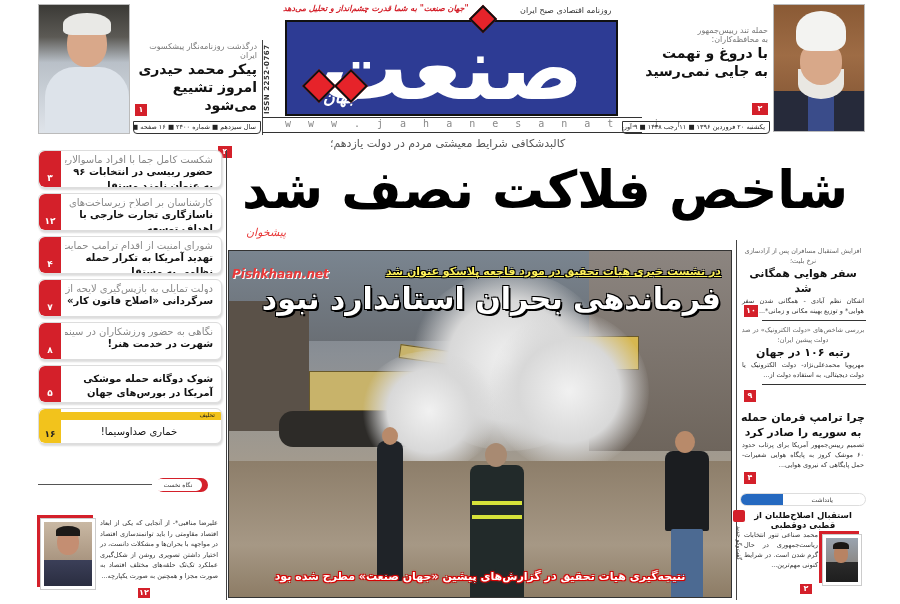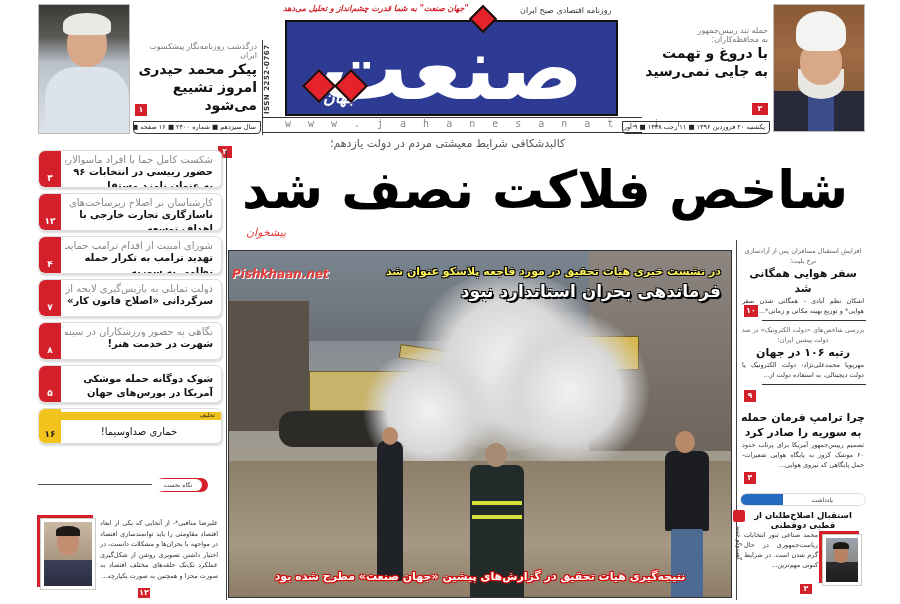--- a/index.html
+++ b/index.html
@@ -78,22 +78,22 @@
   .main-photo { left: 228px; top: 250px; width: 504px; height: 348px; border: 1px solid #333; overflow: hidden;
     background: linear-gradient(180deg,#6f7885 0%,#8a8f95 30%,#a69c8d 65%,#9c8b74 100%); }
   .smoke { position:absolute; border-radius:50%; background: radial-gradient(circle,#f1f1f1 0%,#d8d8d8 45%,rgba(200,200,200,0) 72%); }
   .building { position:absolute; background:#554f4a; }
   .excav { position:absolute; background:#c8b36a; border:1px solid #6a5a2a; }
   .track { position:absolute; background:#2d2b28; border-radius:14px; }
   .person { position:absolute; background:#1f2328; border-radius:8px 8px 2px 2px; }
   .head { position:absolute; border-radius:50%; background:#b88a6a; }
   .vest-stripe { position:absolute; height:4px; background:#d6e23a; }
 
-  .photo-kicker { position:absolute; right:10px; top:14px; font-size:11px; font-weight:bold; color:#fff35a; text-shadow: 1px 1px 0 #000, -1px -1px 0 #000, 1px -1px 0 #000, -1px 1px 0 #000; }
-  .photo-title { position:absolute; right:10px; top:30px; font-size:17px; font-weight:bold; color:#fff; text-shadow: 2px 2px 0 #000, -1px -1px 0 #000, 1px -1px 0 #000, -1px 1px 0 #000; }
+  .photo-kicker { position:absolute; right:10px; top:14px; font-size:11px; font-weight:bold; color:#fff35a; text-shadow: 1px 1px 0 #000, -1px -1px 0 #000, 1px -1px 0 #000, -1px 1px 0 #000; text-decoration: underline; }
+  .photo-title { position:absolute; right:10px; top:30px; font-size:30px; font-weight:bold; color:#fff; text-shadow: 2px 2px 0 #000, -1px -1px 0 #000, 1px -1px 0 #000, -1px 1px 0 #000; }
   .photo-caption { position:absolute; left:0; right:0; bottom:14px; text-align:center; font-size:11px; font-weight:bold; color:#fff; text-shadow: 0 0 3px #e11, 1px 1px 0 #c00, -1px -1px 0 #c00, 1px -1px 0 #c00, -1px 1px 0 #c00; }
 
   .watermark { left: 232px; top: 232px; font-size: 12px; font-weight: bold; color: #e83a3a; font-style: italic; direction:ltr; text-shadow: 1px 1px 0 #fff; margin-top: 35px; }
   .watermark-top { left: 246px; top: 226px; font-size: 11px; color:#e83a3a; font-style:italic; }
 
   
   .rcol { position:absolute; left:740px; width:126px; text-align:center; }
   .rcol .kicker { font-size: 6.5px; color:#666; line-height:10px; }
   .rcol .title { font-size: 11px; font-weight:bold; color:#111; line-height:15px; }
   .rcol .body { font-size: 6.5px; color:#333; line-height:10px; text-align:justify; padding:0 2px; }
@@ -182,21 +182,21 @@
 <div class="side-card" style="top:193px; height:38px;">
   <div class="tab"></div>
   <div class="tab-num">۱۲</div>
   <div class="kicker">کارشناسان بر اصلاح زیرساخت‌های اقتصادی تاکید کردند</div>
   <div class="title">ناسازگاری تجارت خارجی با اهداف توسعه</div>
 </div>
 <div class="side-card" style="top:236px; height:38px;">
   <div class="tab"></div>
   <div class="tab-num">۴</div>
   <div class="kicker">شورای امنیت از اقدام ترامپ حمایت کرد</div>
-  <div class="title">تهدید ترامپ به تکرار حمله نظامی به سوریه</div>
+  <div class="title">تهدید آمریکا به تکرار حمله نظامی به مستقل</div>
 </div>
 <div class="side-card" style="top:279px; height:38px;">
   <div class="tab"></div>
   <div class="tab-num">۷</div>
   <div class="kicker">دولت تمایلی به بازپس‌گیری لایحه از مجلس ندارد</div>
   <div class="title">سرگردانی «اصلاح قانون کار»</div>
 </div>
 <div class="side-card" style="top:322px; height:38px;">
   <div class="tab"></div>
   <div class="tab-num">۸</div>

